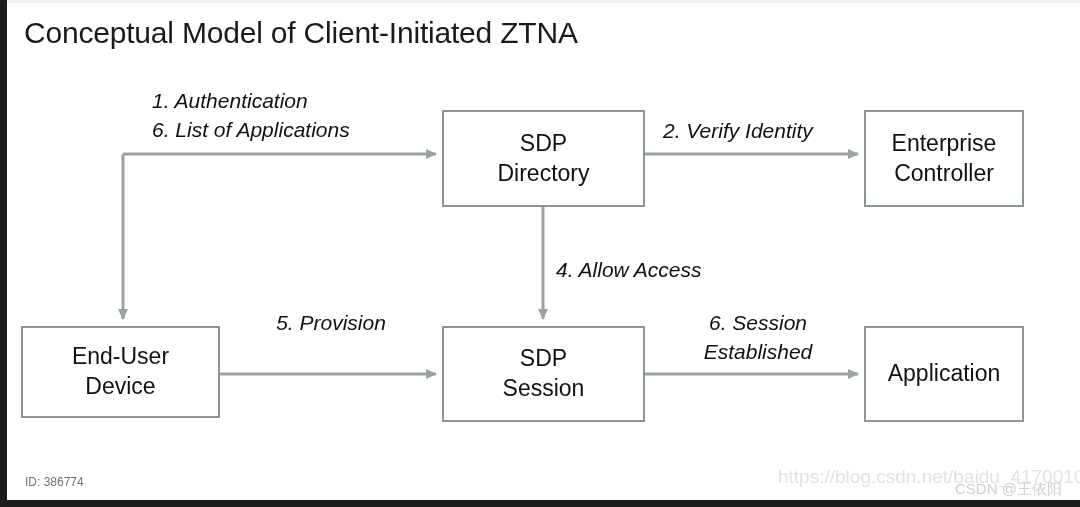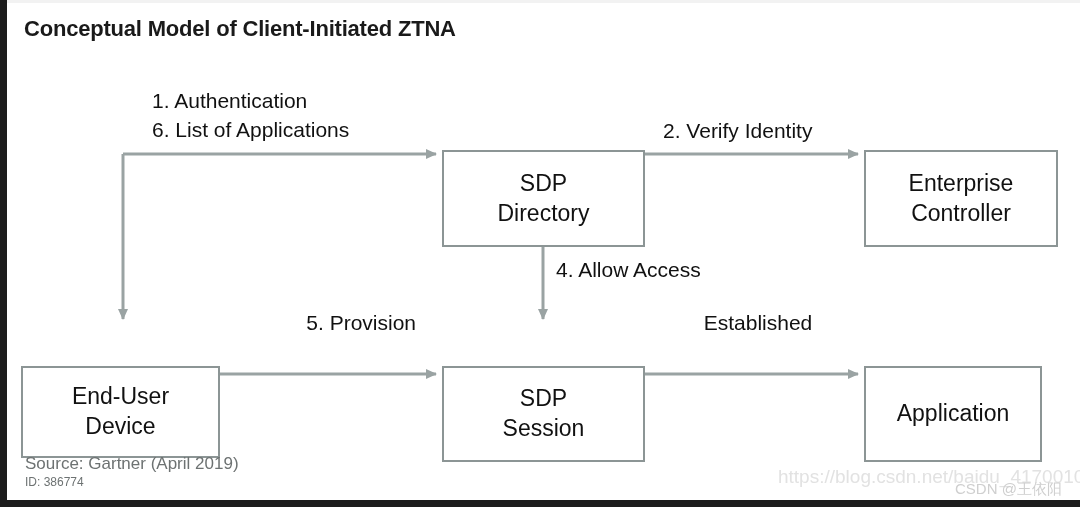--- a/index.html
+++ b/index.html
@@ -35,61 +35,61 @@
     position: absolute;
     left: 0; top: 0;
     width: 1080px; height: 3px;
     background: #f2f2f2;
   }
 
   #diagram-title {
     position: absolute;
     left: 24px;
     top: 16px;
-    font-size: 22px;
-    font-weight: bold;
+    font-size: 30px;
+    font-weight: normal;
     color: #1a1a1a;
     letter-spacing: -0.2px;
     white-space: nowrap;
   }
 
   
   .node {
     position: absolute;
     box-sizing: border-box;
     border: 2px solid #8c9595;
     background: #ffffff;
     display: flex;
     flex-direction: column;
     align-items: center;
     justify-content: center;
     color: #111111;
     font-size: 23px;
     line-height: 1.30;
     text-align: center;
-    margin-top: 40px;
   }
   .node .line2 { display: block; }
 
   
   #connectors {
     position: absolute;
     left: 0; top: 0;
     width: 1080px;
     height: 507px;
     pointer-events: none;
   }
 
   
   .edge-label {
     position: absolute;
     color: #111111;
     font-size: 21px;
     line-height: 1.40;
     white-space: nowrap;
+    font-style: italic;
   }
   .edge-label.center { text-align: center; }
   .edge-label.left   { text-align: left; }
 
   
   #source-note {
     position: absolute;
     left: 25px;
     top: 453px;
     color: #6d7272;
@@ -152,60 +152,60 @@
     <path d="M220,374 L436,374" fill="none" stroke="#9aa3a3" stroke-width="3" marker-end="url(#arrowhead)"></path>
 
     <path d="M645,374 L858,374" fill="none" stroke="#9aa3a3" stroke-width="3" marker-end="url(#arrowhead)"></path>
   </svg>
 
   <div class="node" style="left:442px; top:110px; width:203px; height:97px;">
     <span>SDP</span>
     <span class="line2">Directory</span>
   </div>
 
-  <div class="node" style="left:864px; top:110px; width:194px; height:97px;">
+  <div class="node" style="left:864px; top:110px; width:160px; height:97px;">
     <span>Enterprise</span>
     <span class="line2">Controller</span>
   </div>
 
   <div class="node" style="left:21px; top:326px; width:199px; height:92px;">
     <span>End-User</span>
     <span class="line2">Device</span>
   </div>
 
   <div class="node" style="left:442px; top:326px; width:203px; height:96px;">
     <span>SDP</span>
     <span class="line2">Session</span>
   </div>
 
-  <div class="node" style="left:864px; top:326px; width:178px; height:96px;">
+  <div class="node" style="left:864px; top:326px; width:160px; height:96px;">
     <span>Application</span>
     <span class="line2"></span>
   </div>
 
   <div class="edge-label left" style="left:152px; top:86px;">
     <div>1. Authentication</div>
     <div>6. List of Applications</div>
   </div>
 
   <div class="edge-label left" style="left:663px; top:116px;text-align:center;">
     <div>2. Verify Identity</div>
   </div>
 
   <div class="edge-label left" style="left:556px; top:255px;">
     <div>4. Allow Access</div>
   </div>
 
-  <div class="edge-label center" style="left:246px; top:308px; width:170px;text-align:right;">
+  <div class="edge-label center" style="left:246px; top:308px; width:170px;">
     <div>5. Provision</div>
   </div>
 
   <div class="edge-label center" style="left:668px; top:308px; width:180px;">
+    <div>6. Session</div>
     <div>Established</div>
   </div>
 
-  <div id="source-note">Source: Gartner (April 2019)</div>
   <div id="source-id">ID: 386774</div>
 
   <div id="watermark-url">https://blog.csdn.net/baidu_41700102</div>
   <div id="watermark-handle">CSDN @王依阳</div>
 
 </div>
 
 </body></html>

